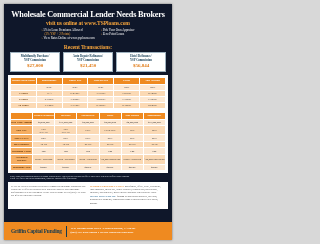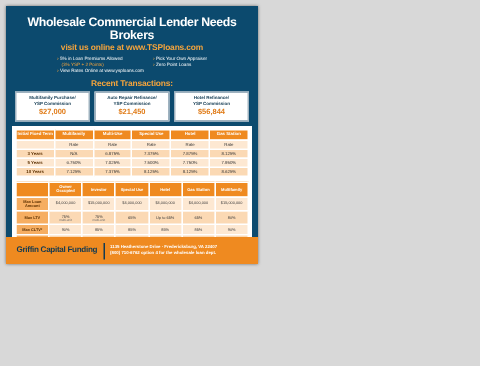--- a/index.html
+++ b/index.html
@@ -3,24 +3,25 @@
 <meta charset="utf-8">
 <style>
   html,body{margin:0;padding:0;}
   body{
     width:176px;height:244px;overflow:hidden;
     background:#d8d8d8;
     font-family:"Liberation Sans","DejaVu Sans",sans-serif;
     -webkit-font-smoothing:none;
   }
   .page{
-    position:absolute;left:4px;top:4px;width:168px;height:172px;
-    background:#0c4a6e;
+    position:absolute;left:4px;top:4px;width:168px;height:236px;
+    background:#0f172a;
     box-shadow:0 0 2px rgba(0,0,0,.5);
     overflow:hidden;
+    font-family:Liberation Serif, serif;
   }
   
   .hdr{padding:6px 7px 2px 7px;text-align:center;}
   .hdr h1{
     margin:0;font-size:8.2px;line-height:9px;font-weight:bold;
     color:#ffffff;letter-spacing:-0.2px;
   }
   .hdr .sub{
     margin:1px 0 0 0;font-size:5.6px;font-weight:bold;color:#f5a43c;
     letter-spacing:-0.1px;

